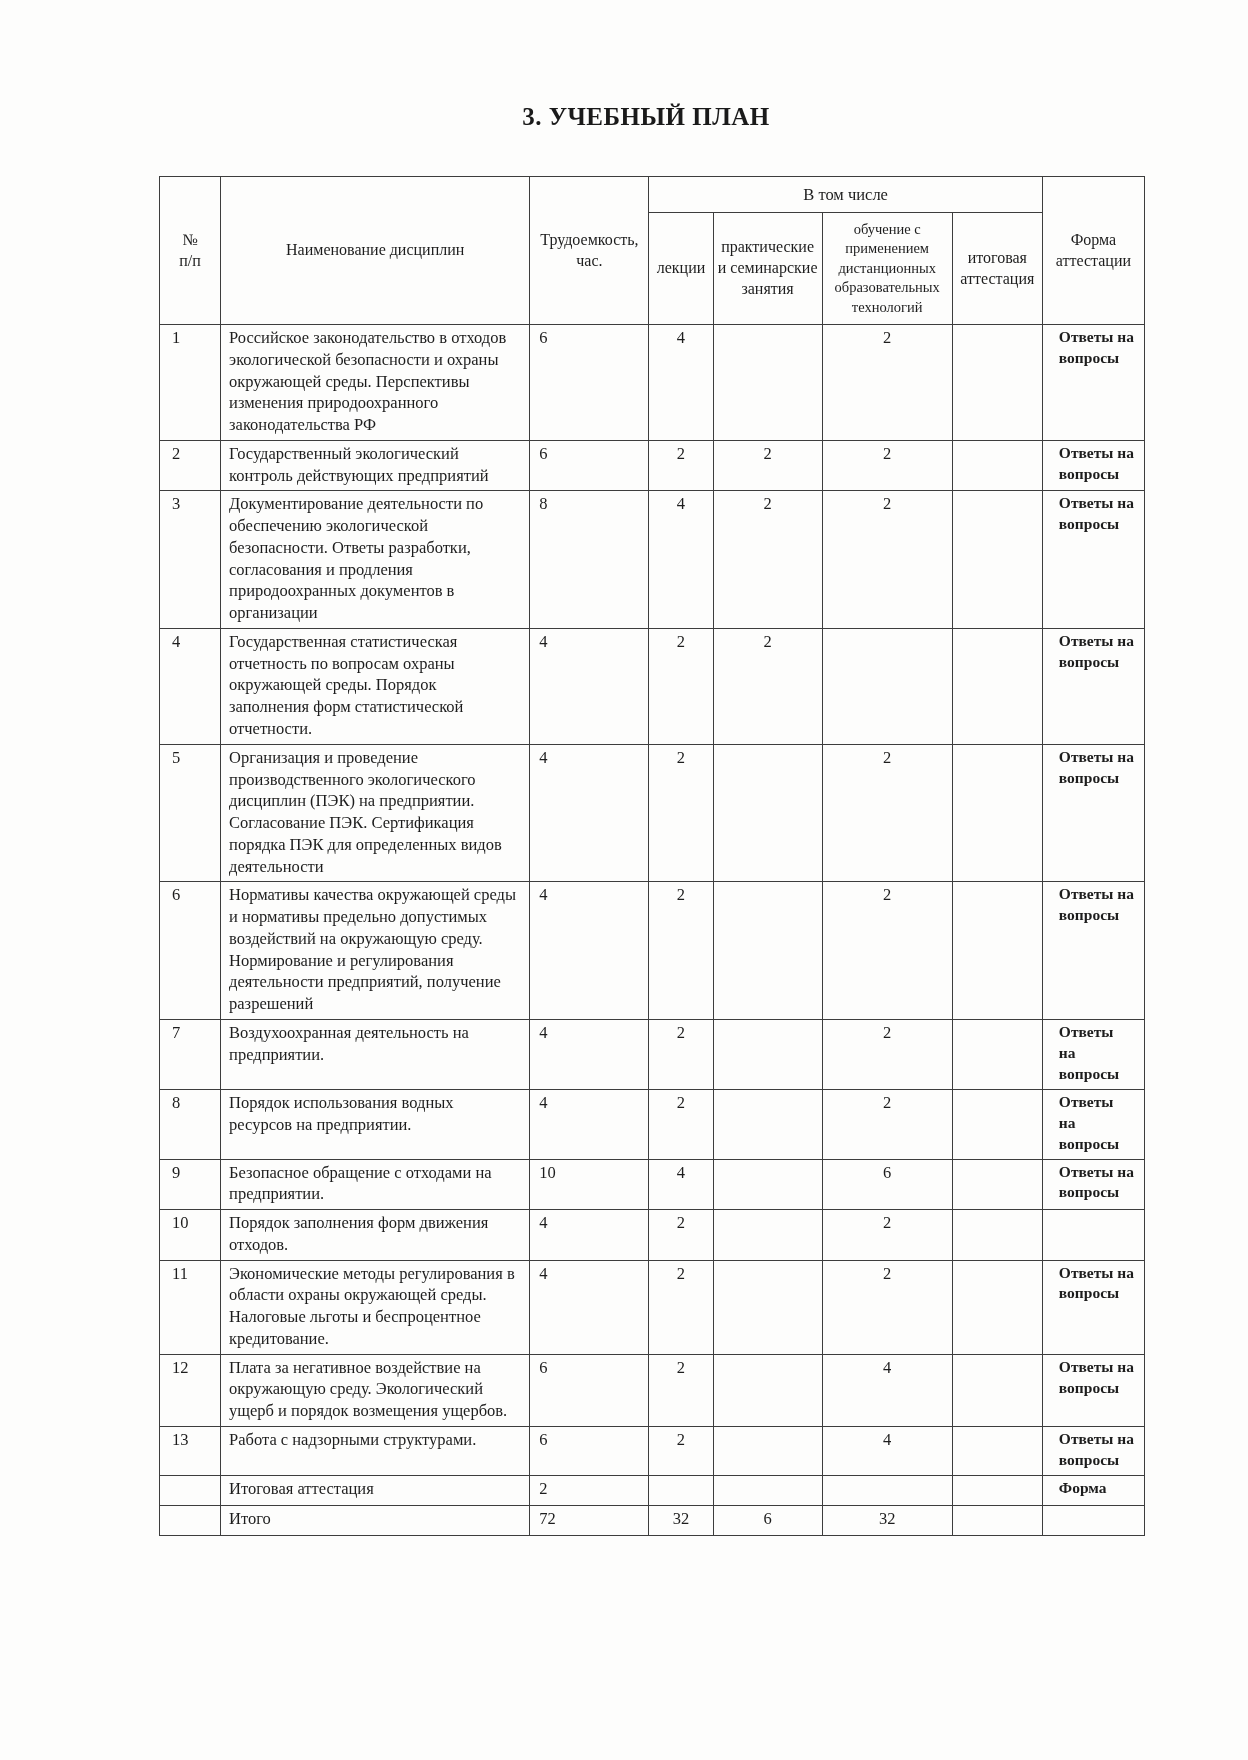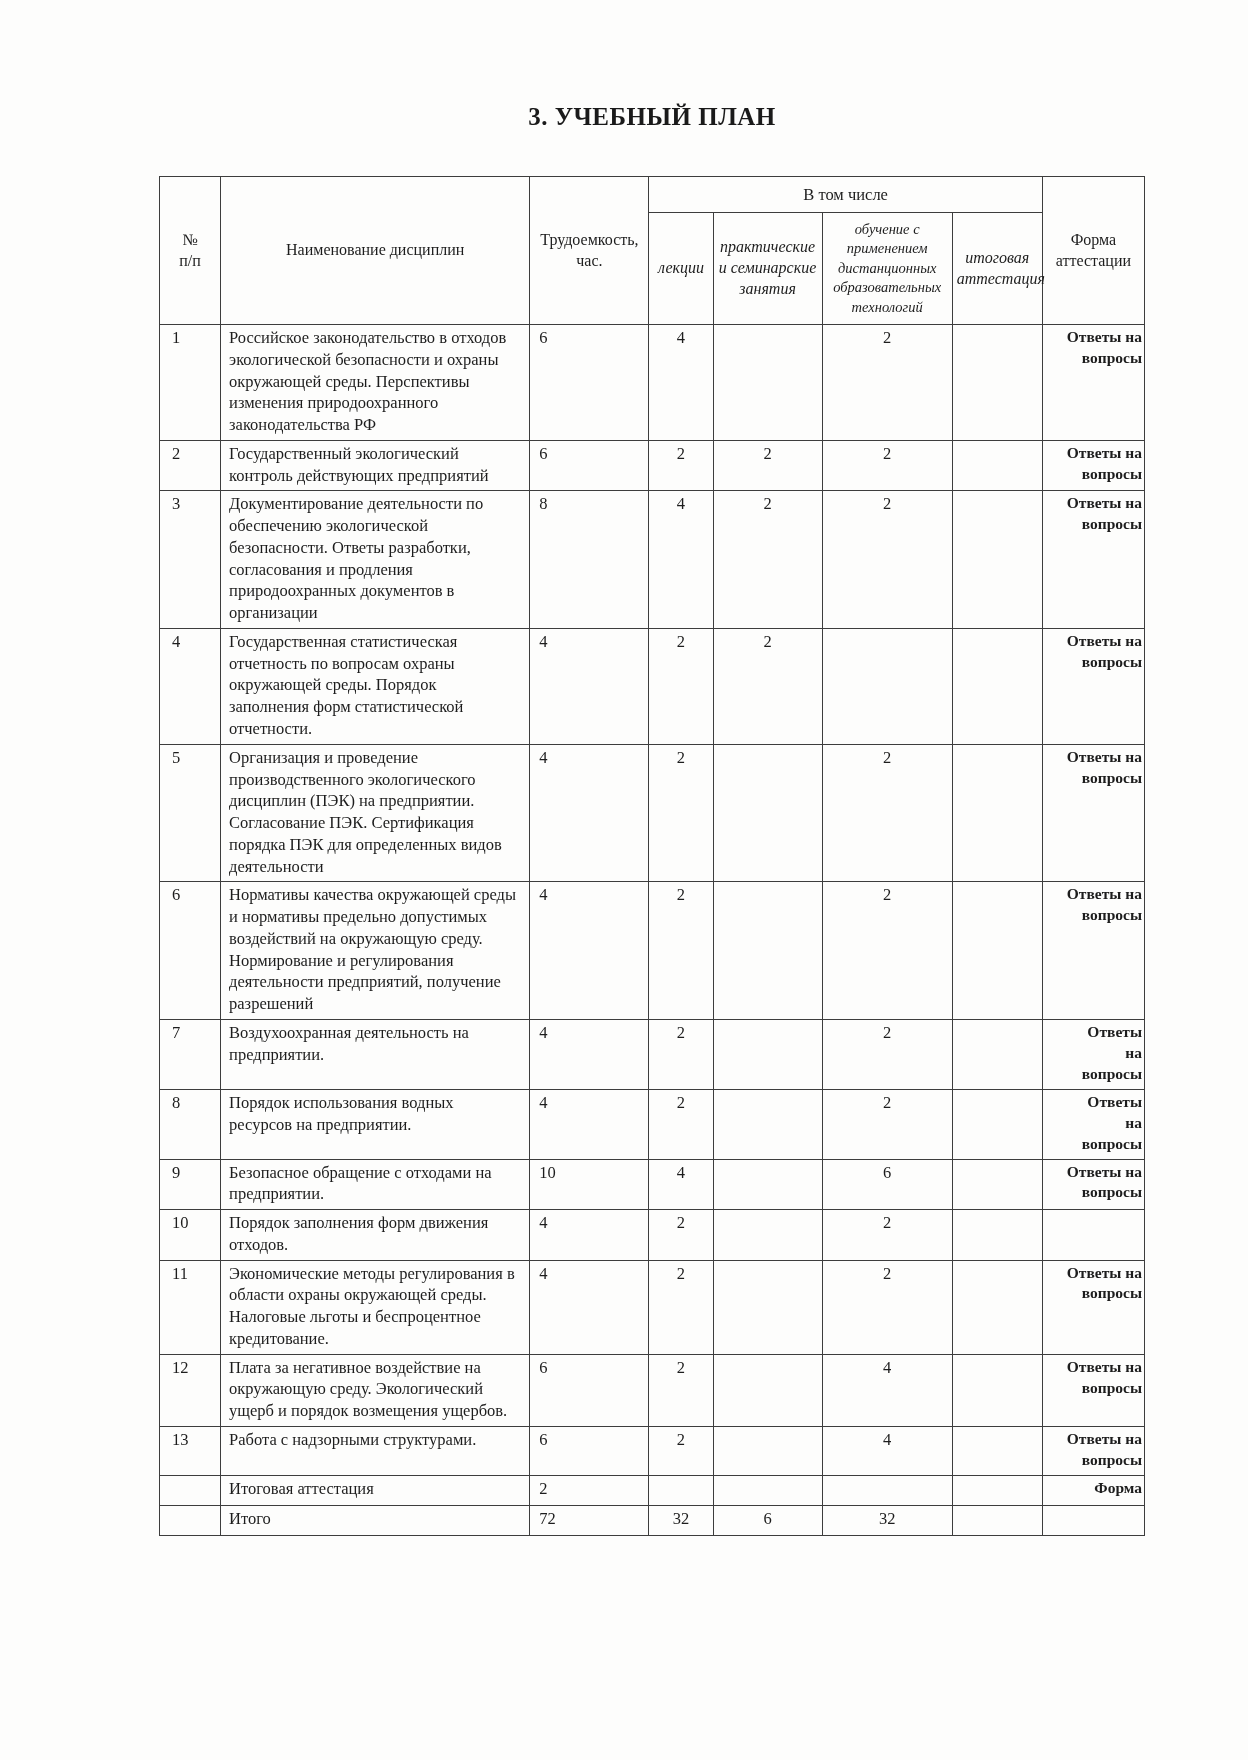--- a/index.html
+++ b/index.html
@@ -11,21 +11,21 @@
     -webkit-font-smoothing:antialiased;
   }
   .page{
     position:relative;
     width:1248px;height:1760px;
     background:#fdfdfc;
     overflow:hidden;
   }
   .title{
     position:absolute;
-    top:103px;left:159px;width:986px;
+    top:103px;left:153px;width:986px;
     text-align:center;
     font-size:25px;
     font-weight:bold;
     letter-spacing:.5px;
     color:#1a1a1a;
   }
   table.plan{
     position:absolute;
     left:159px;top:176px;
     width:986px;
@@ -39,39 +39,39 @@
   }
   .plan th{
     font-weight:normal;
     font-size:16px;
     line-height:1.3;
     vertical-align:middle;
     white-space:pre-line;
     padding:3px 4px;
   }
   .hrow1 th.group{height:36px;font-size:16.5px;}
-  .hrow2 th{height:112px;font-style:italic;}
+  .hrow2 th{height:112px;}
   th.distance{font-size:14.5px;line-height:1.35;}
   .plan td{
     font-size:16.5px;
     line-height:1.32;
     vertical-align:top;
     padding:2px 6px 4px 6px;
   }
   td.num{padding-left:12px;}
   td.name{padding-left:8px;padding-right:10px;}
   td.hours{padding-left:9px;}
   td.c{text-align:center;}
   td.form{
-    text-align:right;
+    text-align:left;
     font-weight:bold;
     font-size:15.5px;
     line-height:1.35;
     white-space:pre-line;
-    padding-left:2px;padding-right:2px;
+    padding-left:16px;padding-right:2px;
   }
   tr.total td{height:30px;}
 </style>
 </head>
 <body>
 
 <div class="page">
 
   <div class="title">3. УЧЕБНЫЙ ПЛАН</div>
 

